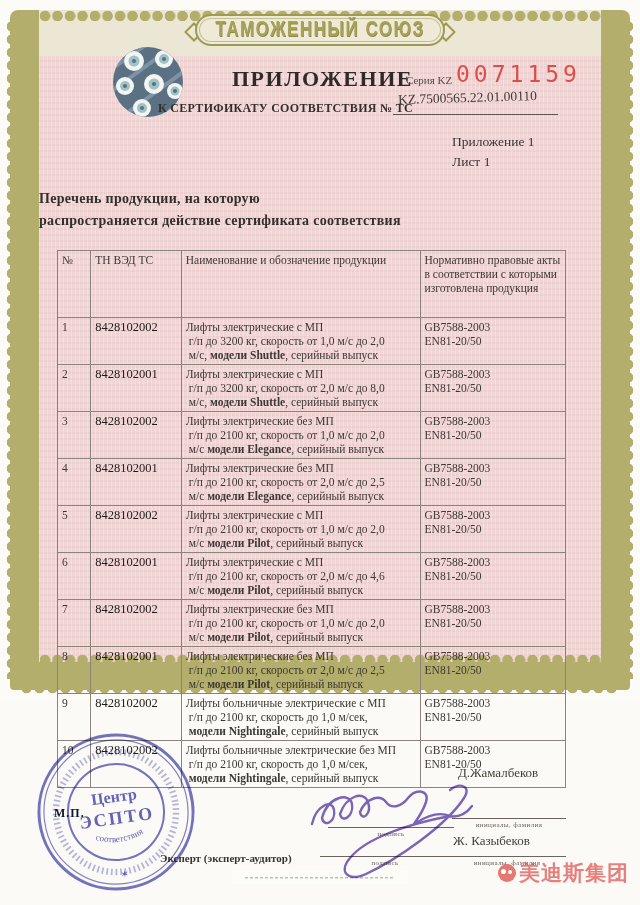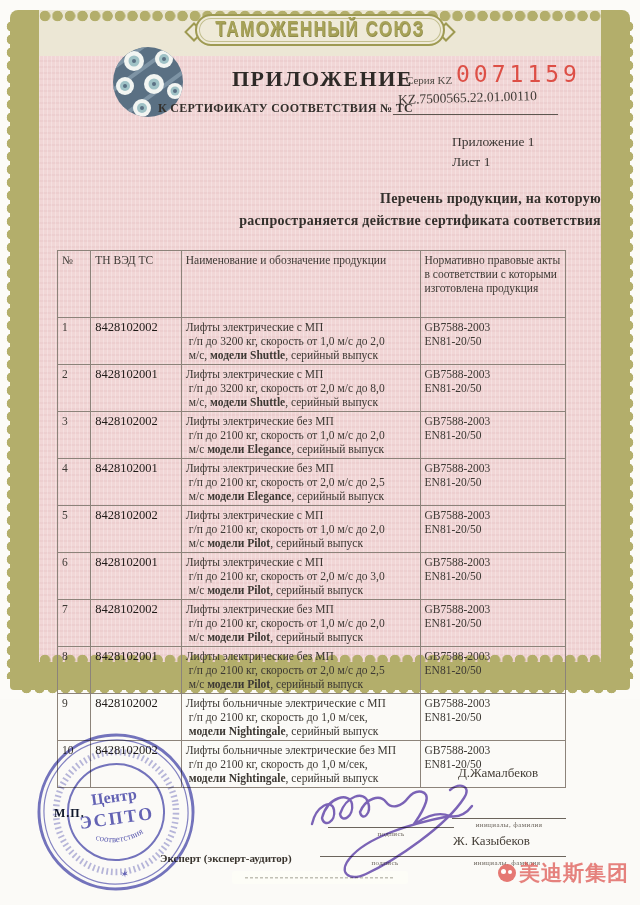--- a/index.html
+++ b/index.html
@@ -49,21 +49,21 @@
   
   .h-abs{position:absolute;z-index:5;color:#3a3633;}
   .title-prilozhenie{left:232px;top:66px;font-weight:bold;font-size:22px;letter-spacing:1.5px;color:#2e2a27;}
   .series-label{left:406px;top:74px;font-size:11px;color:#514c46;}
   .series-number{left:456px;top:61px;font-size:23px;letter-spacing:4px;color:#dd4f46;font-family:"DejaVu Sans Mono",monospace;}
   .cert-line-label{left:158px;top:101px;font-weight:bold;font-size:12px;letter-spacing:.3px;color:#332f2b;text-align:right;}
   .cert-number{left:398px;top:90px;font-size:13.5px;color:#3f3a35;transform:rotate(-1.6deg);}
   .cert-underline{left:393px;top:114px;width:165px;border-bottom:1.2px solid #5d5750;height:0;}
   .appendix-ref{left:452px;top:134px;font-size:13.5px;}
   .sheet-ref{left:452px;top:154px;font-size:13.5px;}
-  .sec-title{left:39px;right:39px;text-align:right;font-weight:bold;font-size:14px;color:#33302c;letter-spacing:.3px;width:562px;}
+  .sec-title{left:39px;right:39px;text-align:left;font-weight:bold;font-size:14px;color:#33302c;letter-spacing:.3px;width:562px;}
   .sec-title-1{top:191px;} .sec-title-2{top:213px;}
 
   
   .emblem{position:absolute;left:112px;top:46px;width:72px;height:72px;z-index:5;}
 
   
   .tbl{position:absolute;left:57px;top:250px;width:509px;z-index:5;border-collapse:collapse;
     font-size:11.5px;color:#3c3833;line-height:1.22;}
   .tbl td,.tbl th{border:1px solid #8c837a;vertical-align:top;padding:2px 4px;font-weight:normal;text-align:left;}
   .tbl th{height:62px;}
@@ -271,21 +271,21 @@
             <div>GB7588-2003</div>
             <div>EN81-20/50</div>
           </td>
     </tr>
 
     <tr class="td-row">
       <td class="cell-num">6</td>
       <td class="cell-code">8428102001</td>
       <td class="cell-desc">
             <div class="l1">Лифты электрические с МП</div>
-            <div class="l2">г/п до 2100 кг, скорость от 2,0 м/с до 3,0</div>
+            <div class="l2">г/п до 2100 кг, скорость от 2,0 м/с до 4,6</div>
             <div class="l3">м/с <b>модели Pilot</b>, серийный выпуск</div>
           </td>
       <td class="cell-docs">
             <div>GB7588-2003</div>
             <div>EN81-20/50</div>
           </td>
     </tr>
 
     <tr class="td-row">
       <td class="cell-num">7</td>

